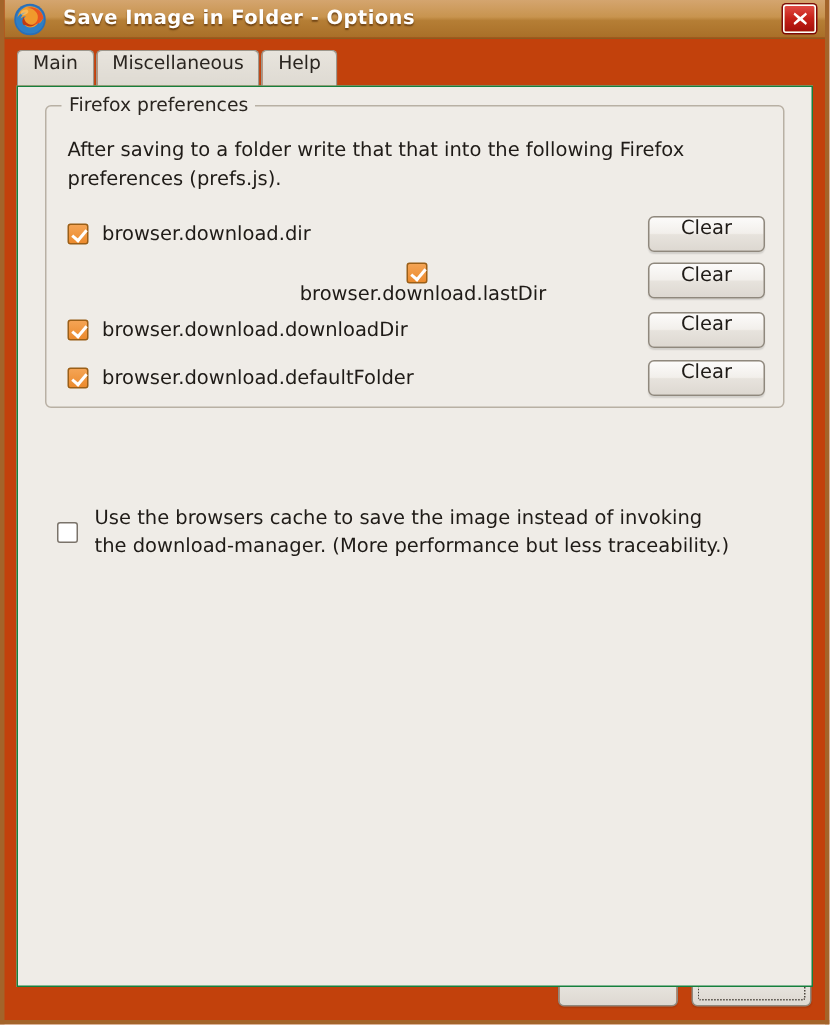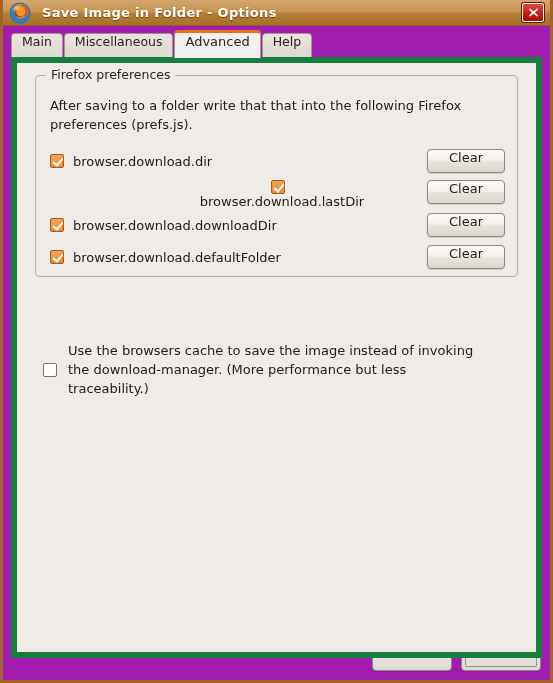--- a/index.html
+++ b/index.html
@@ -9,21 +9,21 @@
   }
   body {
     font-family: "DejaVu Sans", sans-serif;
   }
 
   .window {
     position: relative;
     width: 553px;
     height: 683px;
     box-sizing: border-box;
-    background: #a21caf;
+    background: #c2410c;
     border: 3px solid #a3642a;
     border-top: none;
     overflow: hidden;
   }
 
   
   .titlebar {
     position: relative;
     height: 26px;
     background: linear-gradient(to bottom, #d4a56f 0%, #c8944f 45%, #b57e35 55%, #a96f28 100%);
@@ -106,21 +106,21 @@
     font-size: 13px;
   }
 
   
   .tabpanel {
     position: relative;
     margin: 0 8px 0 8px;
     height: 601px;
     box-sizing: border-box;
     background: #efece7;
-    border: 6px solid #15803d;
+    border: 1px solid #15803d;
     z-index: 1;
   }
 
   
   .groupbox {
     position: absolute;
     left: 18px;
     top: 12px;
     right: 18px;
     height: 200px;
@@ -274,23 +274,20 @@
     </div>
   </div>
 
   <div class="tabstrip">
     <div class="tab">
       <span>Main</span>
     </div>
     <div class="tab">
       <span>Miscellaneous</span>
     </div>
-    <div class="tab selected">
-      <span>Advanced</span>
-    </div>
     <div class="tab">
       <span>Help</span>
     </div>
   </div>
 
   <div class="tabpanel">
 
     <div class="groupbox">
       <div class="groupbox-title">Firefox preferences</div>
       <div class="group-desc">After saving to a folder write that that into the following Firefox preferences (prefs.js).</div>

